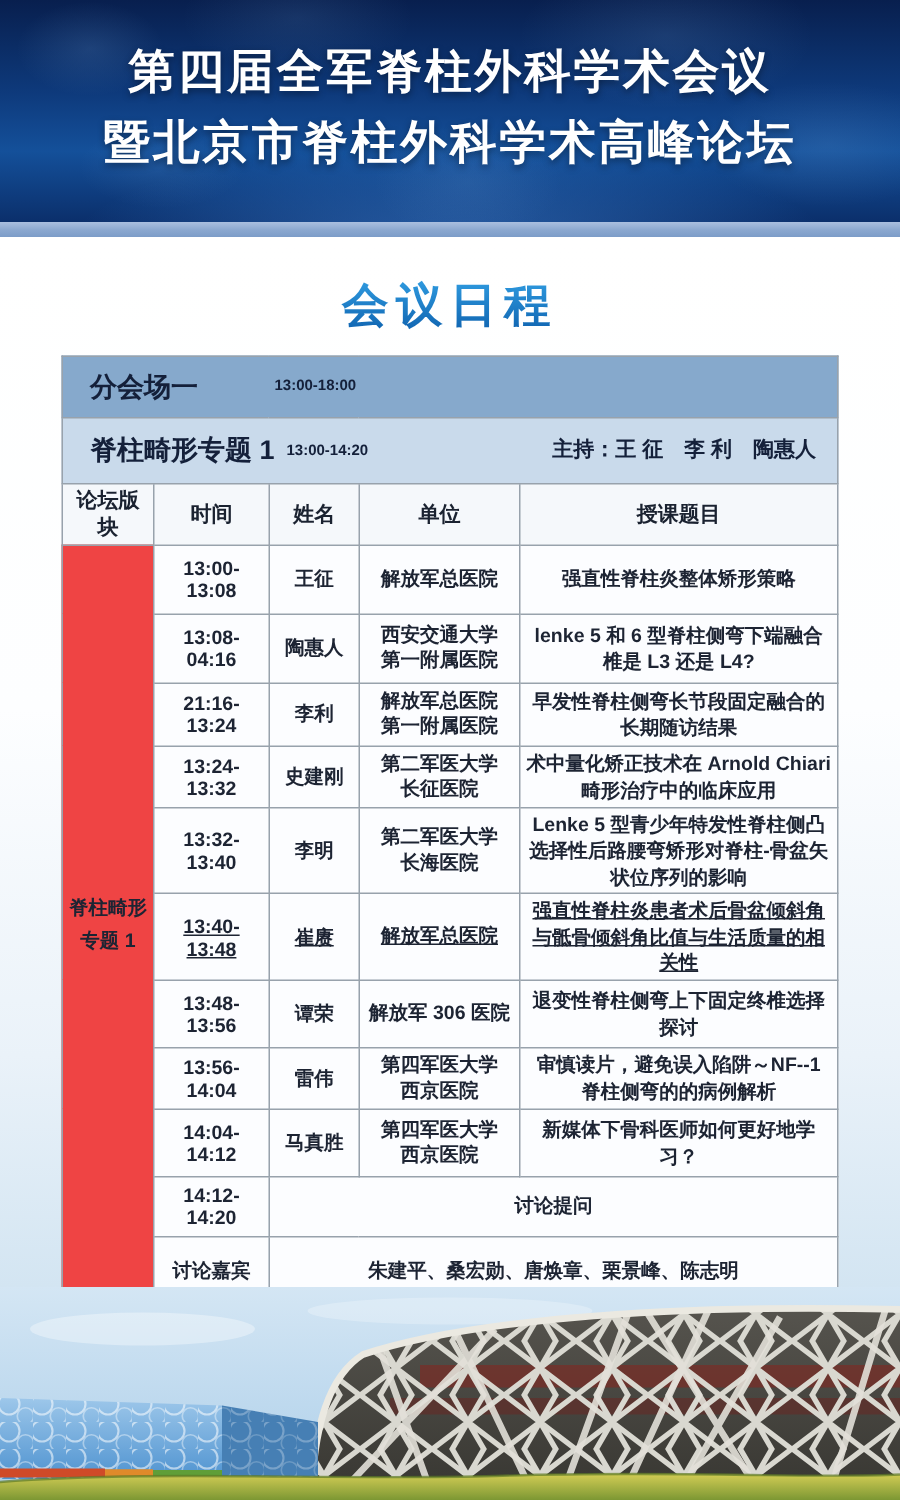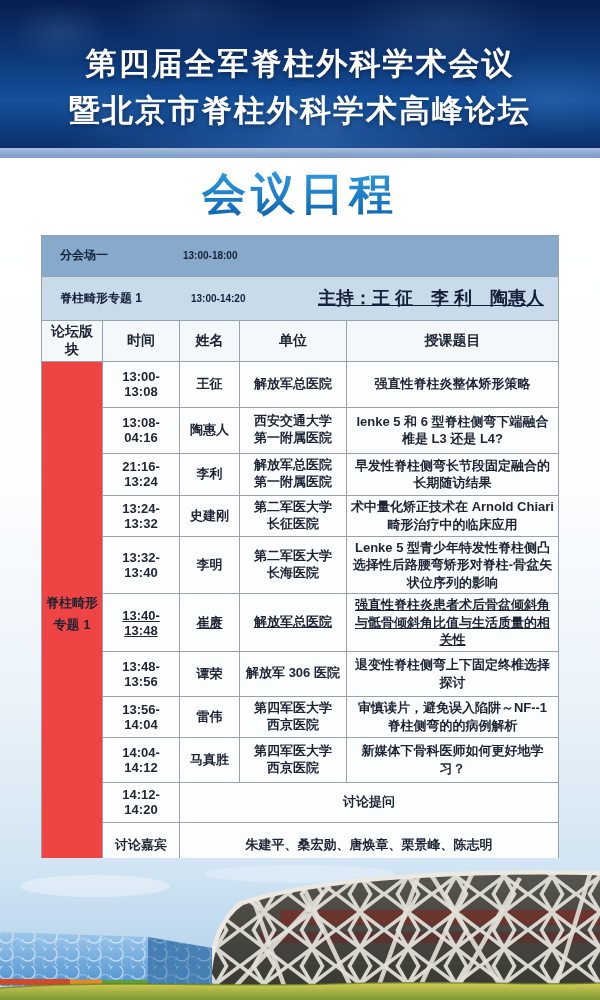--- a/index.html
+++ b/index.html
@@ -18,58 +18,58 @@
   .header::before {
     content:""; position:absolute; inset:0;
     background:
       radial-gradient(70px 45px at 10% 22%, rgba(140,190,240,.14), transparent 70%),
       radial-gradient(110px 55px at 33% 8%,  rgba(140,190,240,.11), transparent 70%),
       radial-gradient(140px 70px at 74% 16%, rgba(140,190,240,.13), transparent 70%),
       radial-gradient(90px 55px at 52% 82%,  rgba(140,190,240,.10), transparent 70%),
       radial-gradient(120px 60px at 92% 65%, rgba(140,190,240,.12), transparent 70%),
       radial-gradient(80px 40px at 18% 75%,  rgba(140,190,240,.10), transparent 70%);
   }
-  .header-titles { position:relative; padding-top:40px; text-align:center; }
+  .header-titles { position:relative; padding-top:24px; text-align:center; }
   .header-title {
     color:#ffffff; font-weight:bold; font-size:31px; letter-spacing:2px;
     line-height:1.52; text-shadow:0 2px 5px rgba(0,0,0,.4); white-space:nowrap;
   }
   .strip {
     position:absolute; top:148px; left:0; width:600px; height:10px;
     background:linear-gradient(180deg,#aabfdf 0%, #8aa7cf 55%, #7c9cc8 100%);
   }
   
   .content {
     position:absolute; top:158px; left:0; width:600px; height:700px;
     background:linear-gradient(180deg,#ffffff 0%, #fdfeff 45%, #eaf2f9 78%, #d3e5f2 100%);
   }
   .page-title {
-    margin-top:11px; text-align:center; font-size:44px; font-weight:bold; letter-spacing:5px;
+    margin-top:28px; text-align:center; font-size:31px; font-weight:bold; letter-spacing:5px;
     background:linear-gradient(180deg,#2f9be0 0%, #1268b4 90%);
     -webkit-background-clip:text; background-clip:text; color:transparent;
     line-height:1.15;
   }
   
   table.schedule {
     width:517px; margin:15px auto 0; border-collapse:collapse; table-layout:fixed;
     color:#1d2433; font-weight:bold;
   }
   table.schedule td, table.schedule th {
     border:1px solid #98a2ac; text-align:center; vertical-align:middle;
     padding:2px 4px; font-size:13px;
   }
   tr.session-row { background:#86a9cc; height:41px; }
   tr.topic-row   { background:#c9daeb; height:44px; }
   tr.cols-row    { background:#f5f8fb; height:41px; }
   tr.cols-row th { font-size:14px; color:#1a2230; }
   .flex-cell { display:flex; align-items:center; padding-left:14px; text-align:left; color:#14203a; }
-  .flex-label { width:123px; font-size:12px; }
+  .flex-label { width:123px; font-size:18px; }
   .flex-label.wide { width:131px; }
   .flex-time { font-size:10px; }
-  .flex-hosts { margin-left:auto; padding-right:10px; font-size:18px;text-decoration:underline; }
+  .flex-hosts { margin-left:auto; padding-right:10px; font-size:14px; }
   tbody tr { background:#fcfdff; }
   tbody tr:nth-child(1){ height:46px; } tbody tr:nth-child(2){ height:46px; }
   tbody tr:nth-child(3){ height:42px; } tbody tr:nth-child(4){ height:41px; }
   tbody tr:nth-child(5){ height:52px; } tbody tr:nth-child(6){ height:42px;text-decoration:underline; }
   tbody tr:nth-child(7){ height:45px; } tbody tr:nth-child(8){ height:41px; }
   tbody tr:nth-child(9){ height:45px; } tbody tr:nth-child(10){ height:40px; }
   tbody tr:nth-child(11){ height:45px; }
   td.section-cell { white-space:pre-line; line-height:1.7; font-size:13.5px; background:#ef4444; }
   td.org-cell { white-space:pre-line; line-height:1.3; }
   td.topic-cell { font-size:12.5px; line-height:1.35; padding:3px 6px; }

